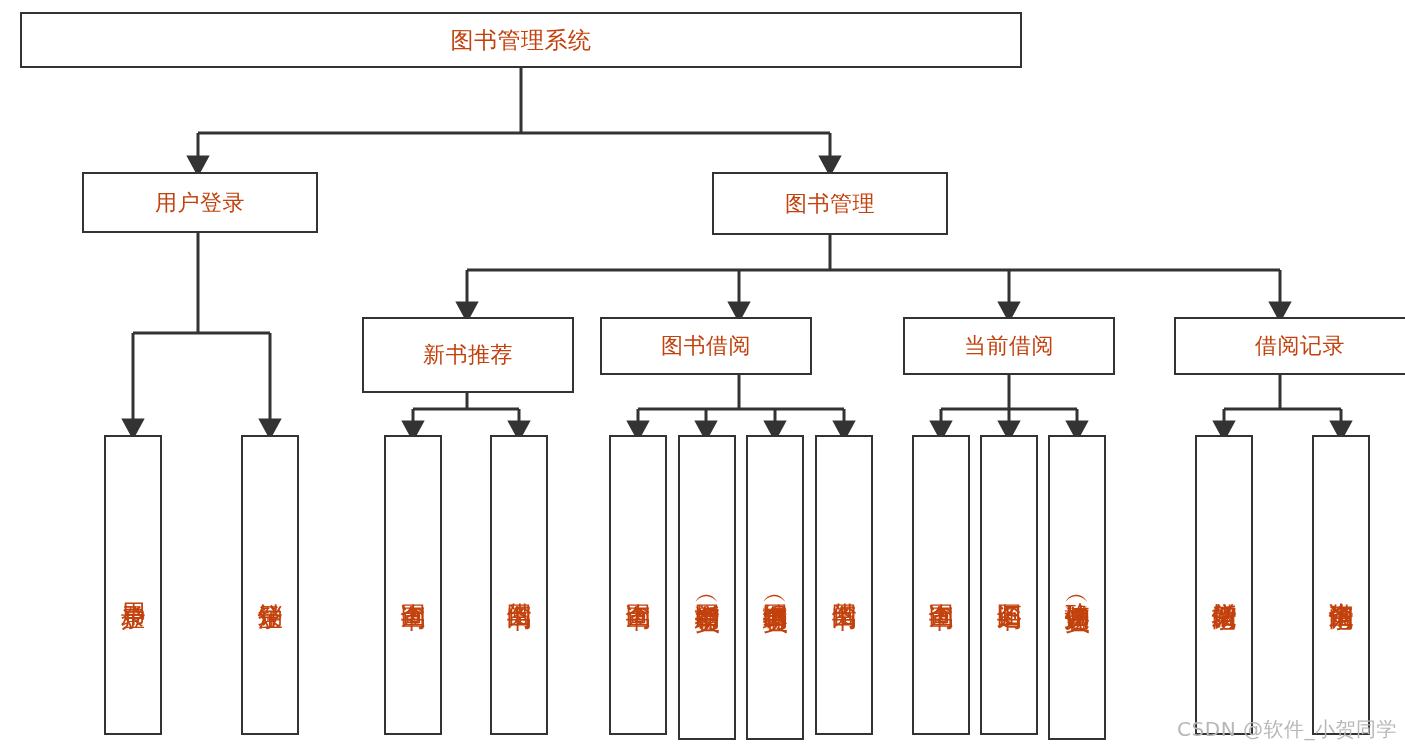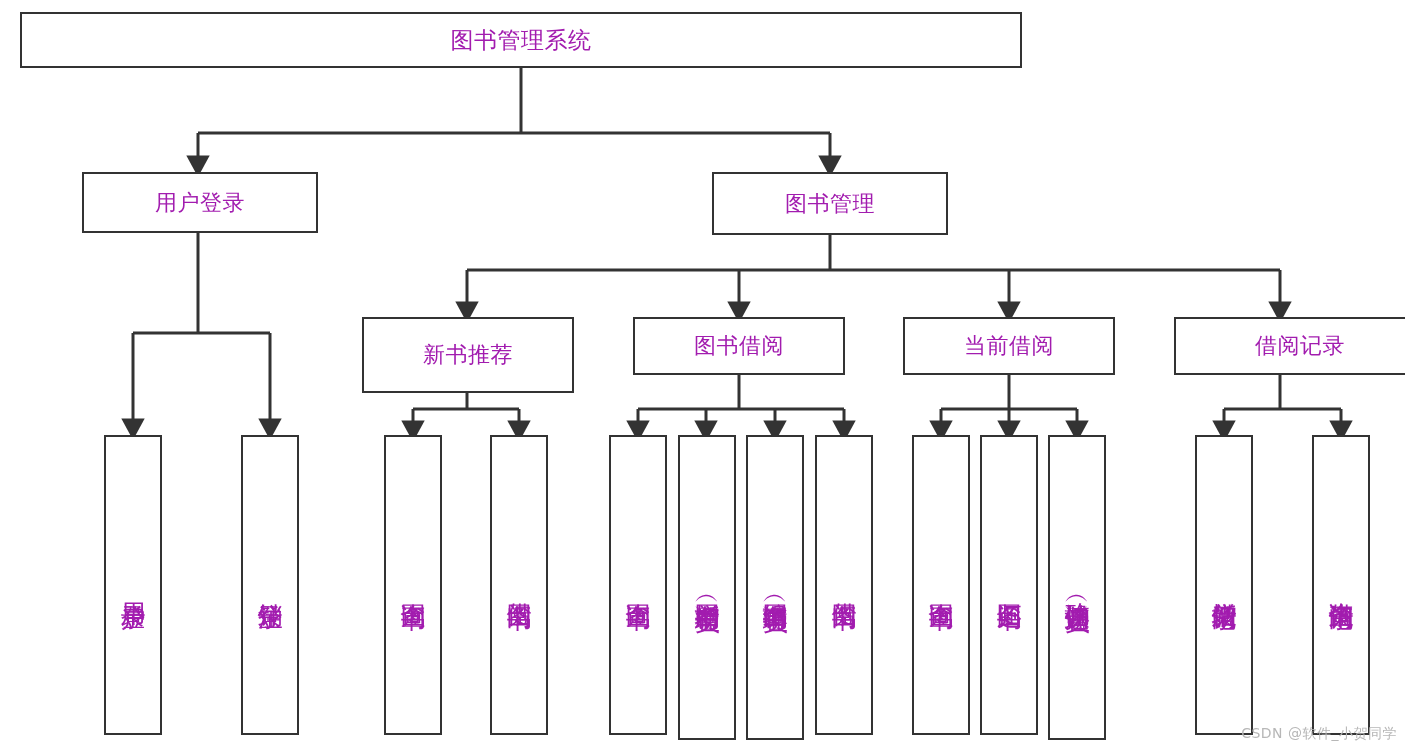--- a/index.html
+++ b/index.html
@@ -30,21 +30,21 @@
     position: absolute;
     box-sizing: border-box;
     background: #ffffff;
     border: 2px solid #333333;
     display: flex;
     align-items: center;
     justify-content: center;
     z-index: 2;
   }
   .node .label {
-    color: #a21caf;
+    color: #c2410c;
     line-height: 1.08;
     text-align: center;
     white-space: nowrap;
   }
   .node.horiz .label {
     font-size: 22px;
     letter-spacing: 0.5px;
   }
   .node.root .label {
     font-size: 23px;
@@ -58,21 +58,21 @@
     text-orientation: upright;
     font-size: 25px;
     line-height: 1.02;
     letter-spacing: 1px;
     max-height: 272px;
   }
   .watermark {
     position: absolute;
     right: 8px;
     bottom: 4px;
-    font-size: 14px;
+    font-size: 20px;
     color: #b7b7b7;
     letter-spacing: 0.5px;
     z-index: 5;
     white-space: nowrap;
   }
 </style>
 </head>
 <body>
 
 <div id="canvas">
@@ -134,21 +134,21 @@
   <div class="node horiz" style="left:82px; top:172px; width:236px; height:61px;">
     <span class="label">用户登录</span>
   </div>
   <div class="node horiz" style="left:712px; top:172px; width:236px; height:63px;">
     <span class="label">图书管理</span>
   </div>
 
   <div class="node horiz" style="left:362px; top:317px; width:212px; height:76px;">
     <span class="label">新书推荐</span>
   </div>
-  <div class="node horiz" style="left:633px; top:317px; width:212px; height:58px;">
+  <div class="node horiz" style="left:600px; top:317px; width:212px; height:58px;">
     <span class="label">图书借阅</span>
   </div>
   <div class="node horiz" style="left:903px; top:317px; width:212px; height:58px;">
     <span class="label">当前借阅</span>
   </div>
   <div class="node horiz" style="left:1174px; top:317px; width:252px; height:58px;">
     <span class="label">借阅记录</span>
   </div>
 
   <div class="node vert" style="left:104px; top:435px; width:58px; height:300px;">

